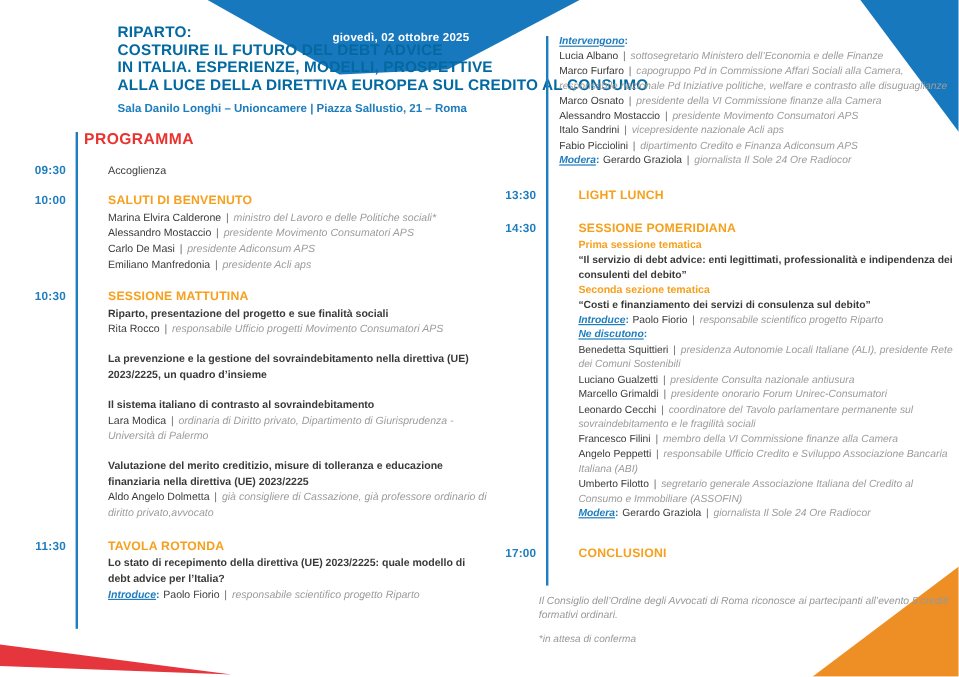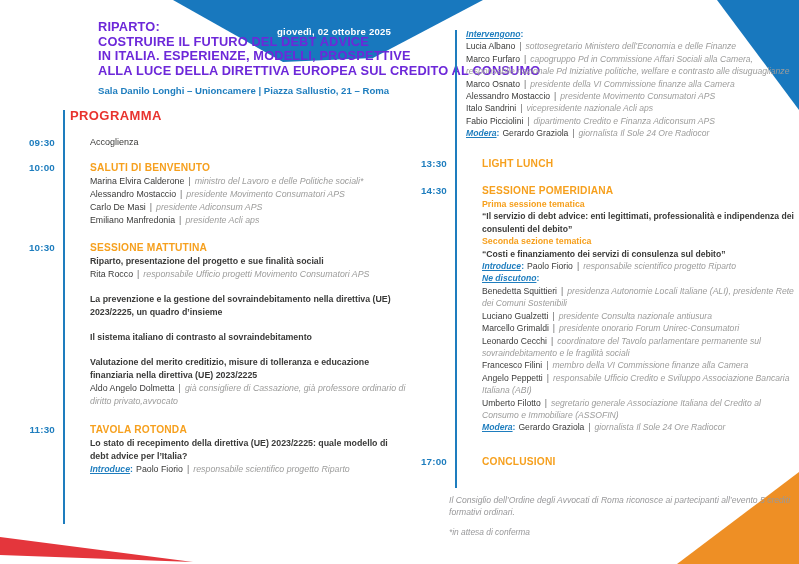--- a/index.html
+++ b/index.html
@@ -2,21 +2,21 @@
 <html><head>
 <meta charset="utf-8">
 <style>
   html,body{margin:0;padding:0;background:#fff;}
   .page{position:relative;width:799px;height:564px;background:#fff;overflow:hidden;
         font-family:"Liberation Sans",sans-serif;color:#3a3a39;}
   .deco{position:absolute;inset:0;width:799px;height:564px;pointer-events:none;}
 
   
   .hdr{position:absolute;left:98px;top:20px;width:520px;}
-  .title-line{font-size:12.8px;font-weight:bold;color:#6d28d9;line-height:14.6px;letter-spacing:.15px;}
+  .title-line{font-size:12.8px;font-weight:bold;color:#0369a1;line-height:14.6px;letter-spacing:.15px;}
   .venue{margin-top:7px;font-size:9.6px;font-weight:bold;color:#1e7dbe;}
   .date{position:absolute;left:277px;top:26px;font-size:9.6px;font-weight:bold;color:#ffffff;letter-spacing:.2px;}
 
   
   .vrule{position:absolute;width:1.6px;background:#1e7dbe;}
   .rule-left{left:63px;top:110px;height:414px;}
   .rule-right{left:455px;top:30px;height:458px;}
 
   
   .col{position:absolute;}
@@ -106,20 +106,21 @@
         <div class="session-head">SESSIONE MATTUTINA</div>
         <div class="talk">
           <div class="talk-title">Riparto, presentazione del progetto e sue finalità sociali</div>
           <div class="line"><span class="name">Rita Rocco</span><span class="pipe">|</span><span class="role">responsabile Ufficio progetti Movimento Consumatori APS</span></div>
         </div>
         <div class="talk">
           <div class="talk-title">La prevenzione e la gestione del sovraindebitamento nella direttiva (UE) 2023/2225, un quadro d’insieme</div>
         </div>
         <div class="talk">
           <div class="talk-title">Il sistema italiano di contrasto al sovraindebitamento</div>
+          <div class="line"><span class="name">Lara Modica</span><span class="pipe">|</span><span class="role">ordinaria di Diritto privato, Dipartimento di Giurisprudenza - Università di Palermo</span></div>
         </div>
         <div class="talk">
           <div class="talk-title">Valutazione del merito creditizio, misure di tolleranza e educazione finanziaria nella direttiva (UE) 2023/2225</div>
           <div class="line"><span class="name">Aldo Angelo Dolmetta</span><span class="pipe">|</span><span class="role">già consigliere di Cassazione, già professore ordinario di diritto privato,avvocato</span></div>
         </div>
       </div>
     </div>
 
     <div class="row">
       <div class="time">11:30</div>

